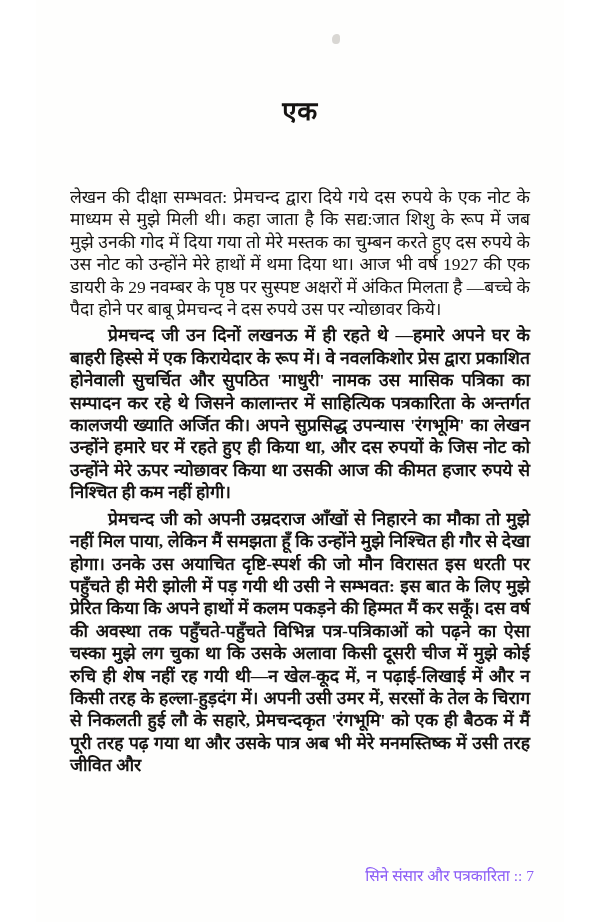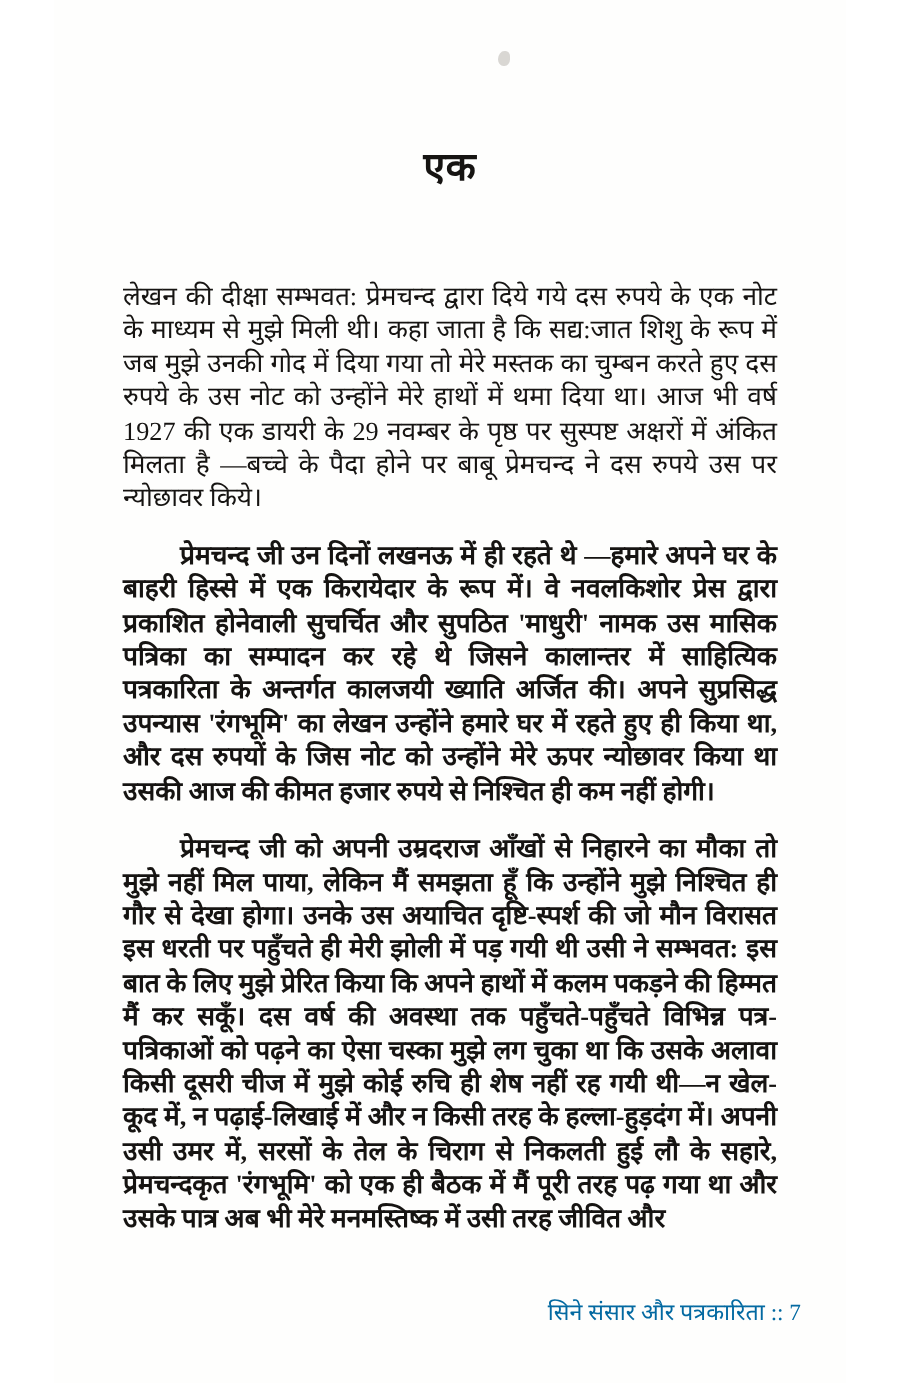--- a/index.html
+++ b/index.html
@@ -37,34 +37,34 @@
     letter-spacing: 0.5px;
     line-height: 32px;
   }
   .content {
     font-size: 17.5px;
     line-height: 22.4px;
     text-align: justify;
     text-justify: inter-word;
   }
   .content p {
-    margin: 16px;
+    margin: 4px;
     padding: 0;
   }
   .content p.indent {
     text-indent: 38px;
     font-weight: bold;
   }
   .page-footer {
     position: absolute;
     right: 30px;
     bottom: 36px;
     font-size: 15.5px;
     line-height: 20px;
-    color: #0369a1;
+    color: #8b5cf6;
   }
 </style>
 </head>
 <body>
 
 <div class="page">
 
   <span class="scan-mark"></span>
 
   <h1 class="chapter-heading">एक</h1>

